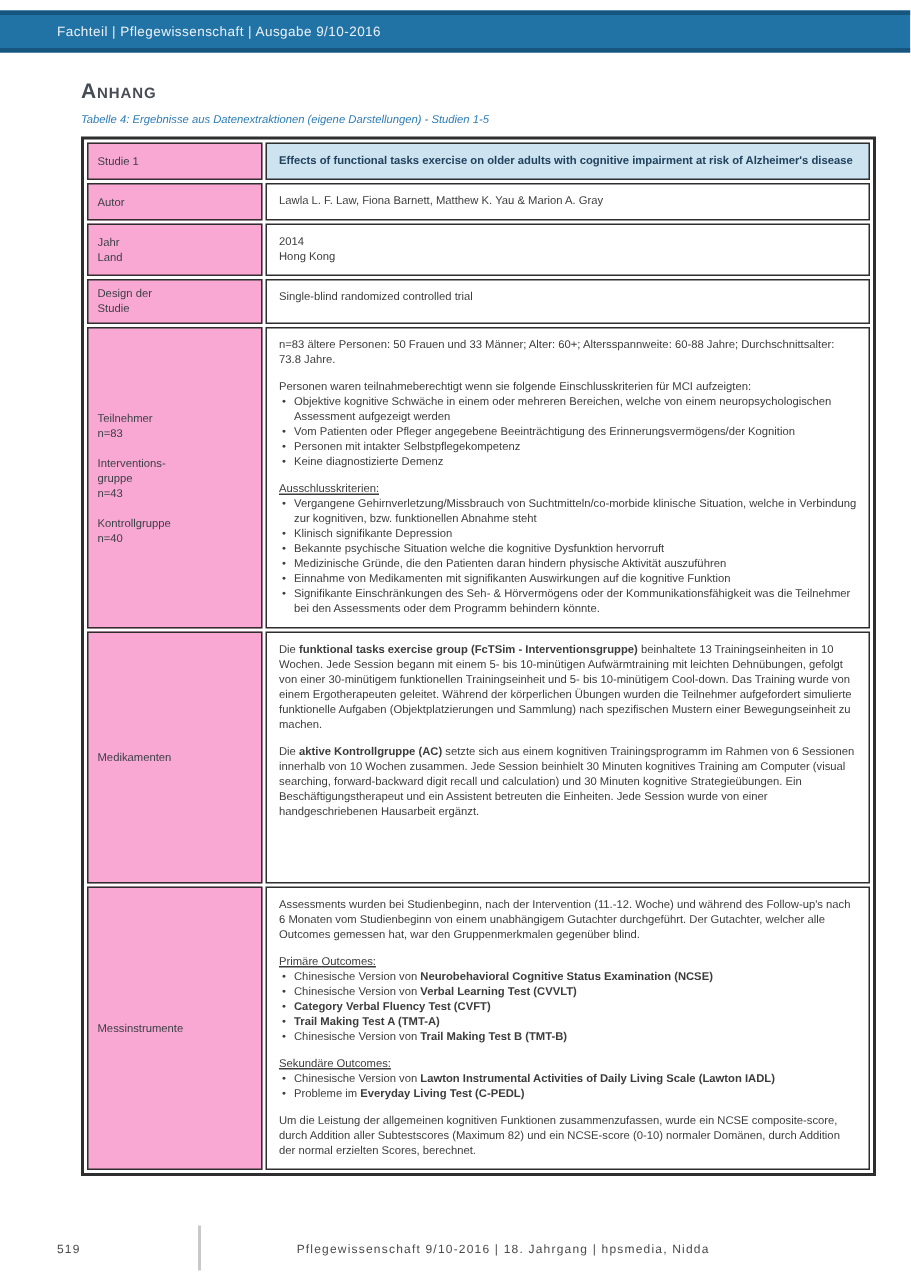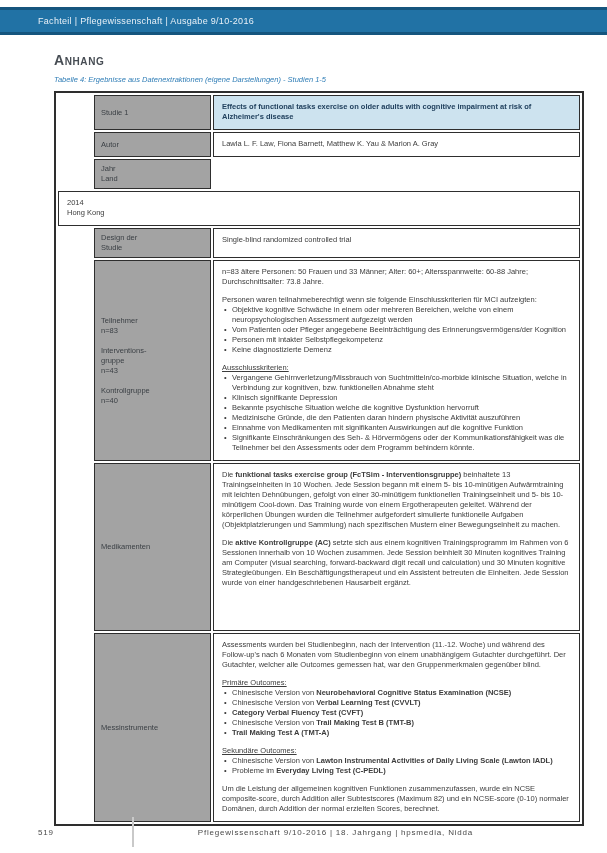--- a/index.html
+++ b/index.html
@@ -20,41 +20,41 @@
     font-variant:small-caps; letter-spacing:0.6px;
   }
   .caption {
     margin-top:7px; margin-bottom:7px; font-size:7.5px; font-style:italic; color:#2f7db6;
   }
   
   .tbl { border:2px solid #2e2e2e; padding:2px; background:#ffffff; }
   .trow { display:flex; gap:2px; margin-bottom:2px; }
   .trow:last-child { margin-bottom:0; }
   .lcell {
-    width:104px; flex:none; background:#a3a3a3; border:1px solid #2e2e2e;
+    width:104px; flex:none; background:#f9a8d4; border:1px solid #2e2e2e;
     padding:4px 5px 4px 6px; font-size:7.5px; line-height:10px; color:#3a3f44;
-    display:flex; align-items:center;margin-left:36px;
+    display:flex; align-items:center;
   }
   .rcell {
     flex:1; border:1px solid #2e2e2e; background:#ffffff;
     padding:6px 8px 7px 8px; font-size:7.5px; line-height:10px;
   }
   .trow.head .rcell { background:#cde3ef; font-weight:bold; color:#21415e; }
   .trow.head .lcell { font-weight:normal; }
   .preline { white-space:pre-line; }
   .rcell p { margin:0 0 8px 0; }
   .rcell p:last-child, .rcell .grp:last-child { margin-bottom:0; }
   .grp { margin:0 0 8px 0; }
   .uh { text-decoration:underline; }
   .bul { position:relative; padding-left:10px; }
   .bul::before { content:"\2022"; position:absolute; left:2px; top:0; }
   .b { font-weight:bold; }
   .r-studie   { min-height:24px; }
   .r-autor    { min-height:20px; }
-  .r-jahr     { min-height:29px;flex-direction:column; }
+  .r-jahr     { min-height:29px; }
   .r-design   { min-height:27px; }
   .r-teiln    { min-height:200px; }
   .r-interv   { min-height:168px; }
   .r-mess     { min-height:186px; }
   
   .footer {
     position:absolute; left:0; top:812px; width:607px; height:40px;
     display:flex; align-items:center;gap:48px;
   }
   .footer .pagenum { margin-left:38px; font-size:8px; letter-spacing:0.8px; color:#4a4a4a; }
@@ -162,22 +162,22 @@
         <div class="lcell">
           <span>Messinstrumente</span>
         </div>
         <div class="rcell">
           <p>Assessments wurden bei Studienbeginn, nach der Intervention (11.-12. Woche) und während des Follow-up's nach 6 Monaten vom Studienbeginn von einem unabhängigem Gutachter durchgeführt. Der Gutachter, welcher alle Outcomes gemessen hat, war den Gruppenmerkmalen gegenüber blind.</p>
           <div class="grp">
             <div class="uh">Primäre Outcomes:</div>
             <div class="bul"><span>Chinesische Version von </span><span class="b">Neurobehavioral Cognitive Status Examination (NCSE)</span></div>
             <div class="bul"><span>Chinesische Version von </span><span class="b">Verbal Learning Test (CVVLT)</span></div>
             <div class="bul"><span></span><span class="b">Category Verbal Fluency Test (CVFT)</span></div>
+            <div class="bul"><span></span><span class="b">Trail Making Test A (TMT-A)</span></div>
             <div class="bul"><span>Chinesische Version von </span><span class="b">Trail Making Test B (TMT-B)</span></div>
-            <div class="bul"><span></span><span class="b">Trail Making Test A (TMT-A)</span></div>
           </div>
           <div class="grp">
             <div class="uh">Sekundäre Outcomes:</div>
             <div class="bul"><span>Chinesische Version von </span><span class="b">Lawton Instrumental Activities of Daily Living Scale (Lawton IADL)</span></div>
             <div class="bul"><span>Probleme im </span><span class="b">Everyday Living Test (C-PEDL)</span></div>
           </div>
           <p>Um die Leistung der allgemeinen kognitiven Funktionen zusammenzufassen, wurde ein NCSE composite-score, durch Addition aller Subtestscores (Maximum 82) und ein NCSE-score (0-10) normaler Domänen, durch Addition der normal erzielten Scores, berechnet.</p>
         </div>
       </div>
 

